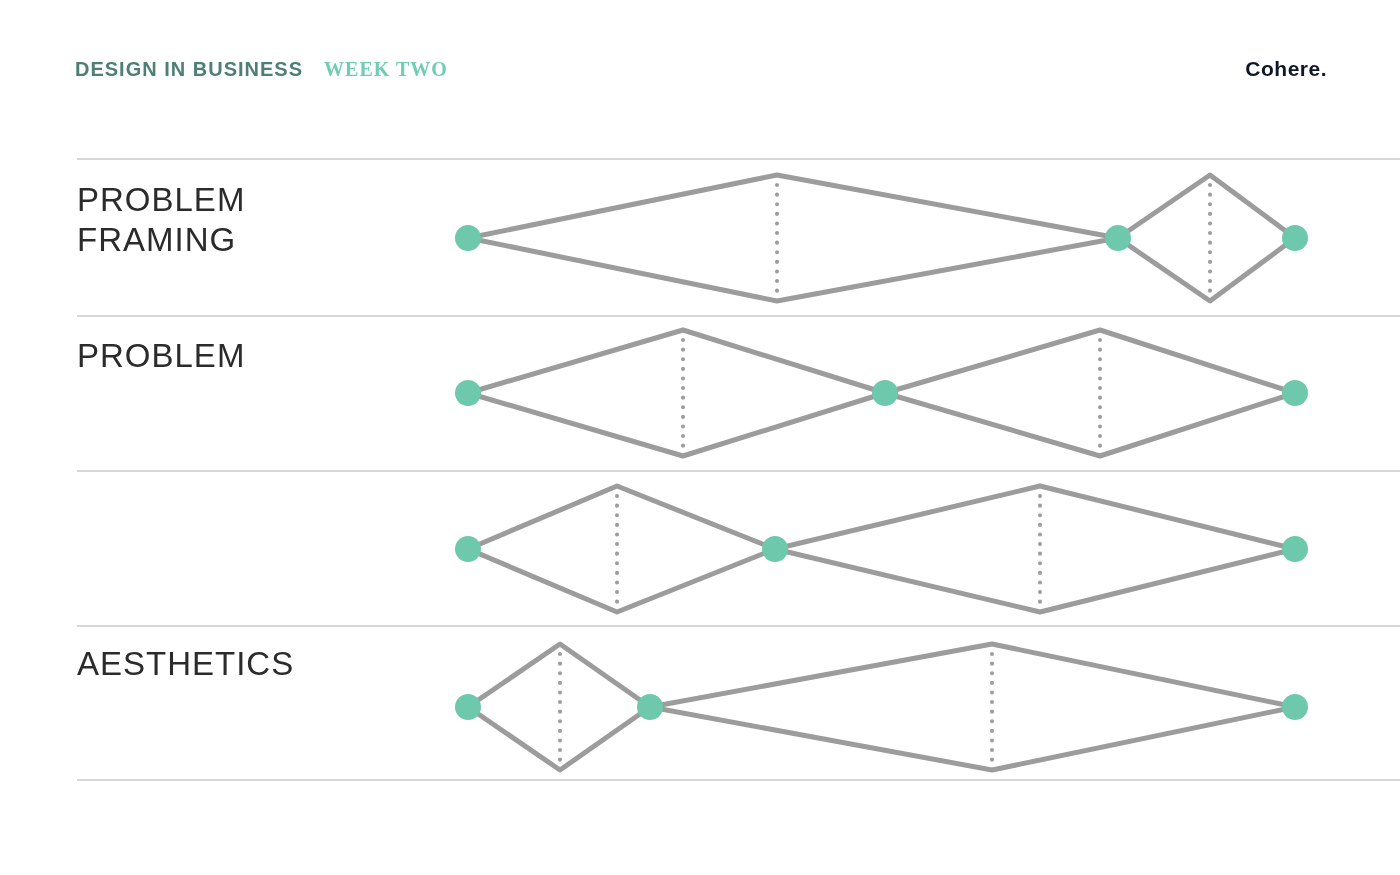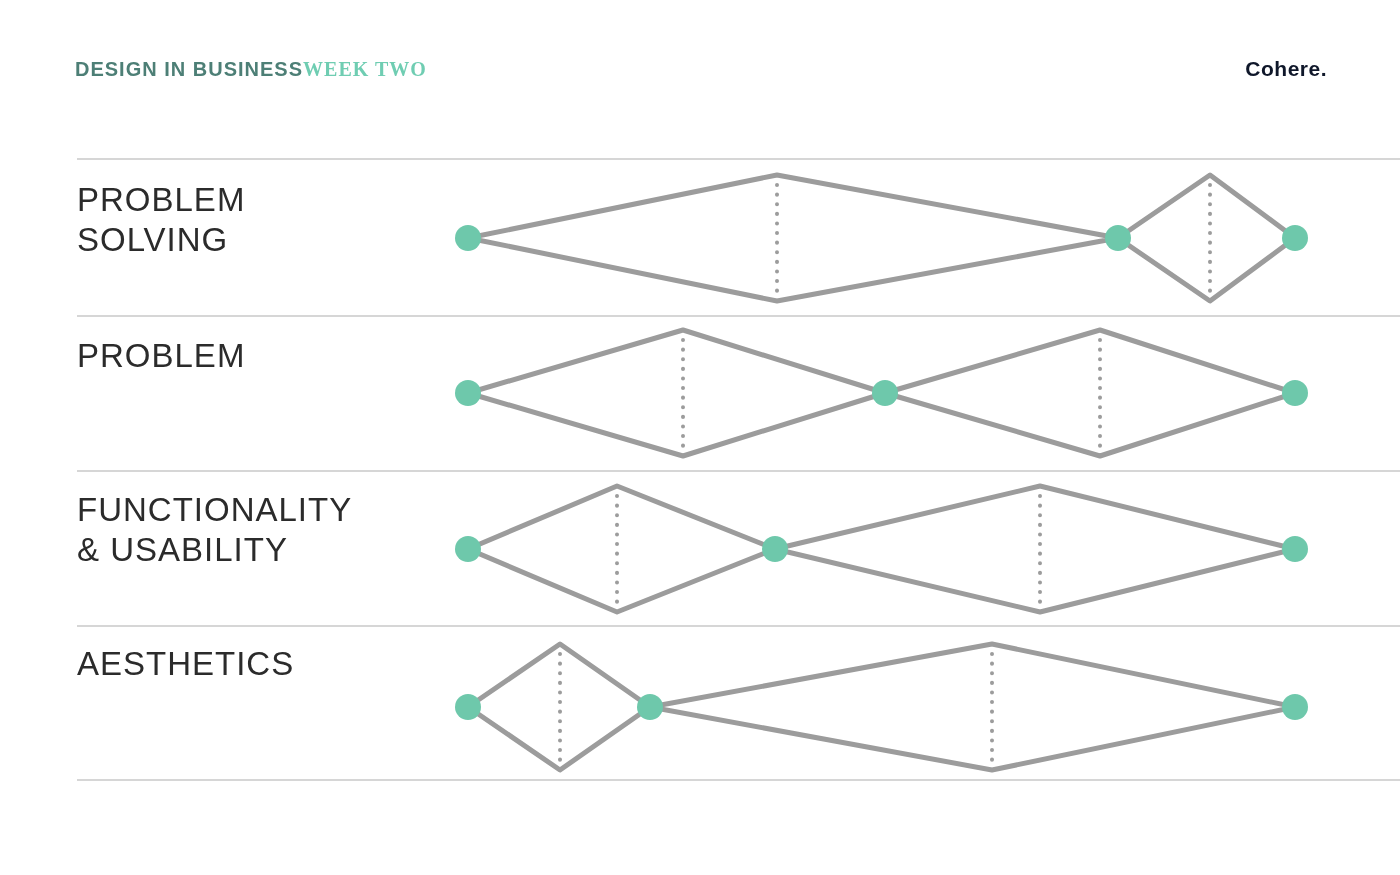--- a/index.html
+++ b/index.html
@@ -12,21 +12,21 @@
   }
   
   .header{
     position:absolute;
     top:57px;left:75px;right:73px;
     display:flex;
     justify-content:space-between;
     align-items:baseline;
   }
   .header .title{
-    display:flex;gap:0;
+    display:flex;gap:21px;
     font-size:20px;
     font-weight:bold;
     letter-spacing:1px;
   }
   .title-primary{color:#4d7f76;}
   .title-secondary{color:#6fcdb2;font-family:Liberation Serif, serif;}
   .brand{
     font-size:21px;
     font-weight:bold;
     letter-spacing:0.5px;
@@ -104,27 +104,23 @@
           <path d="M 650 707 L 992 644 L 1295 707 L 992 770 Z" fill="none" stroke="#9c9c9c" stroke-width="5" stroke-linejoin="round"></path>
           <line x1="992" y1="654" x2="992" y2="760" stroke="#9c9c9c" stroke-width="4" stroke-linecap="round" stroke-dasharray="0.1 9.5"></line>
           <circle cx="468" cy="707" r="13" fill="#6ec8ab"></circle>
           <circle cx="650" cy="707" r="13" fill="#6ec8ab"></circle>
           <circle cx="1295" cy="707" r="13" fill="#6ec8ab"></circle>
         </g>
       </svg>
 
     <div class="row-label label-0">
       <span>PROBLEM</span>
-      <span>SOLVING</span>
+      <span>FRAMING</span>
     </div>
     <div class="row-label label-1">
       <span>PROBLEM</span>
-    </div>
-    <div class="row-label label-2">
-      <span>FUNCTIONALITY</span>
-      <span>&amp; USABILITY</span>
     </div>
     <div class="row-label label-3">
       <span>AESTHETICS</span>
     </div>
   </div>
 
 </div>
 
 </body></html>

